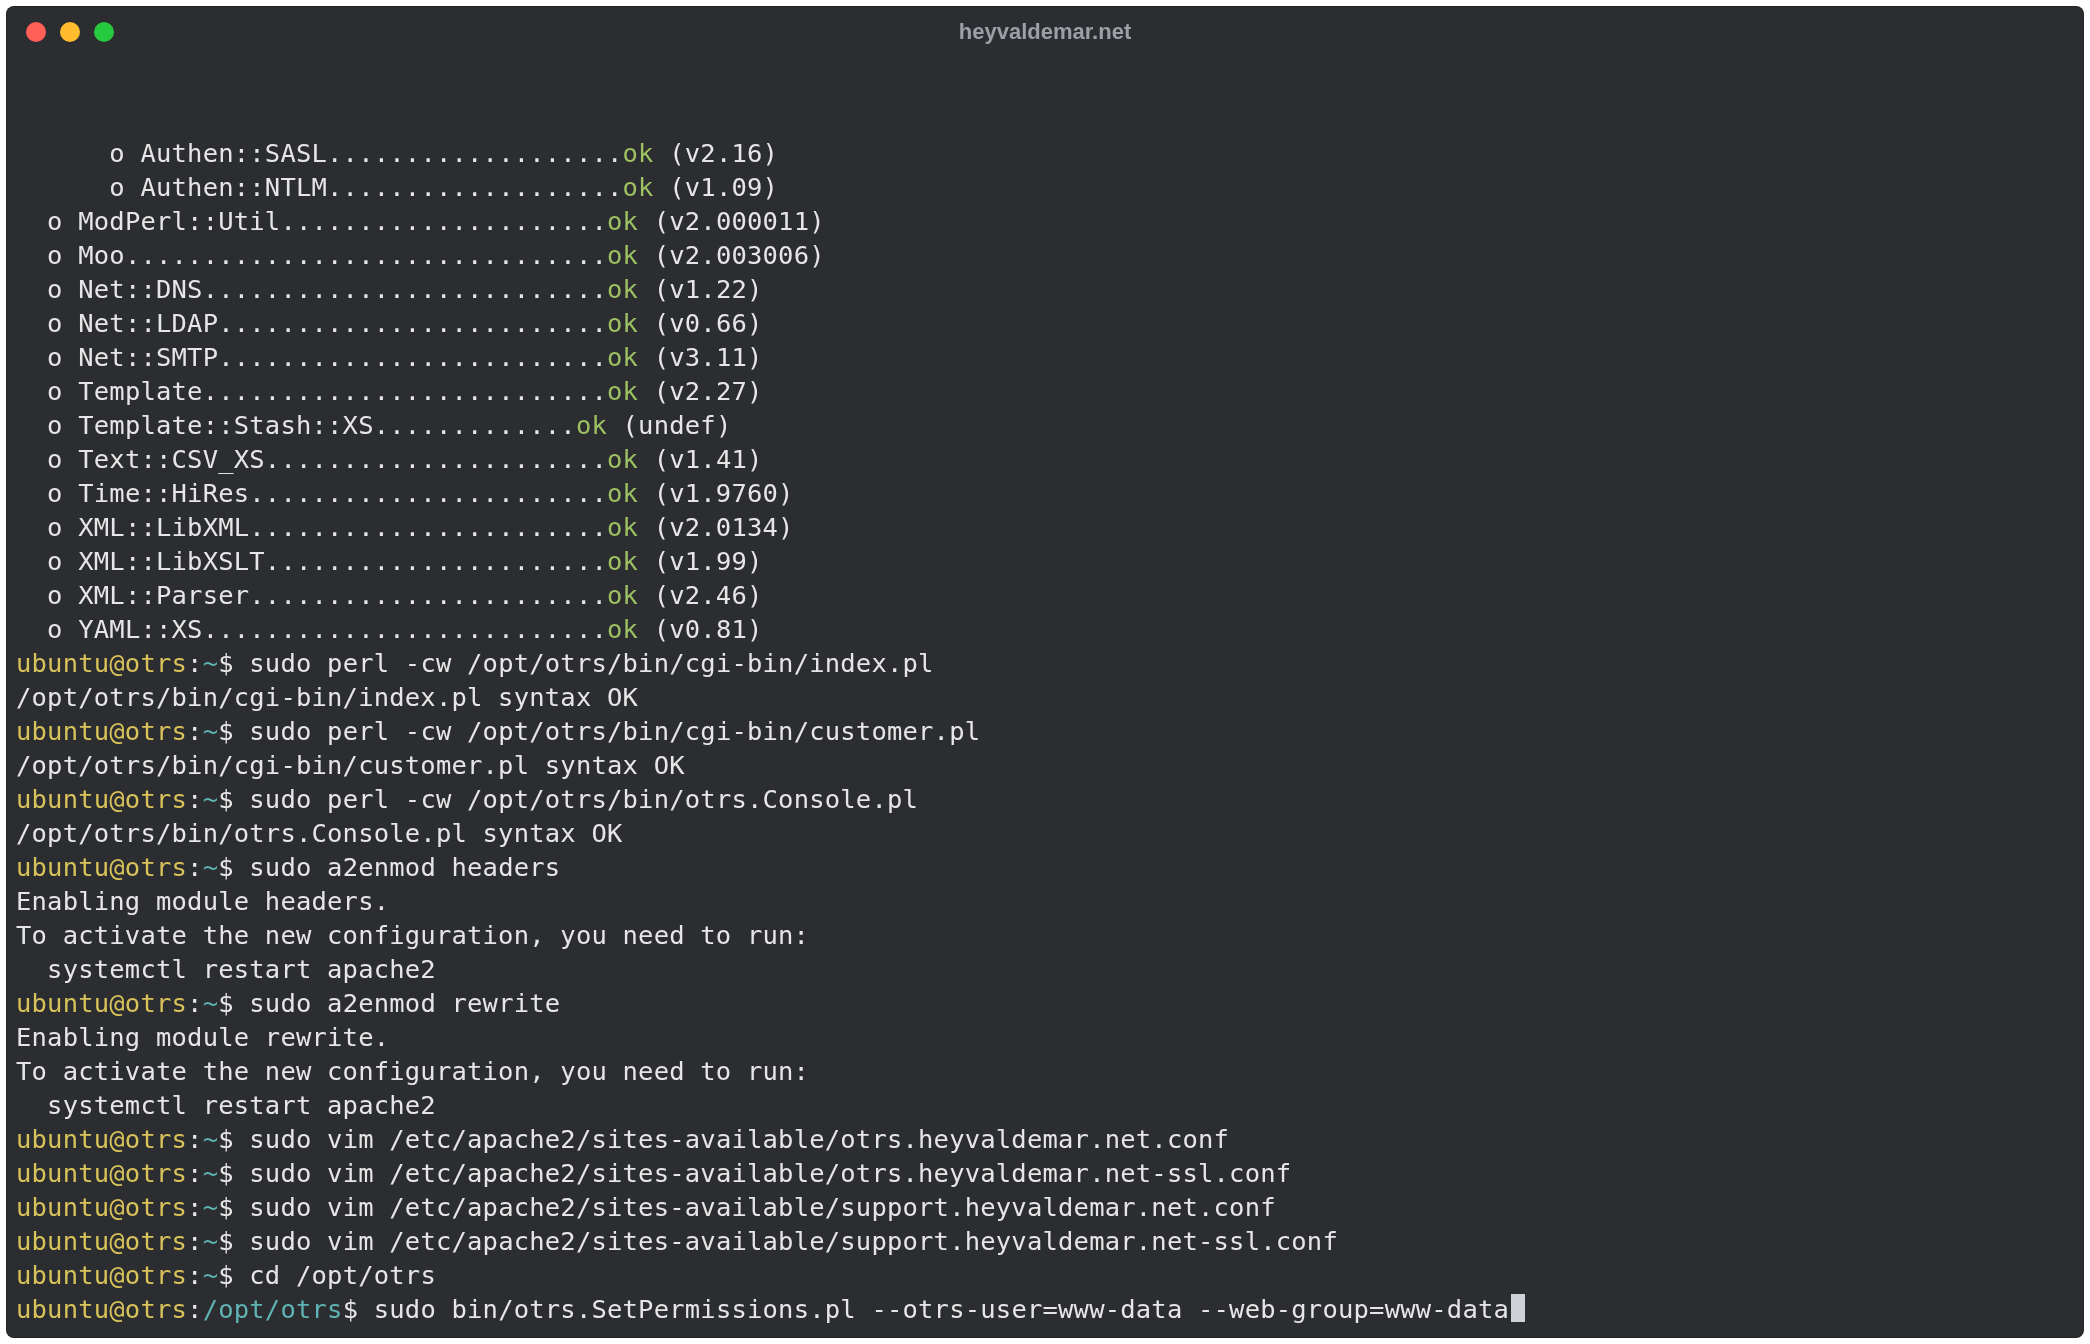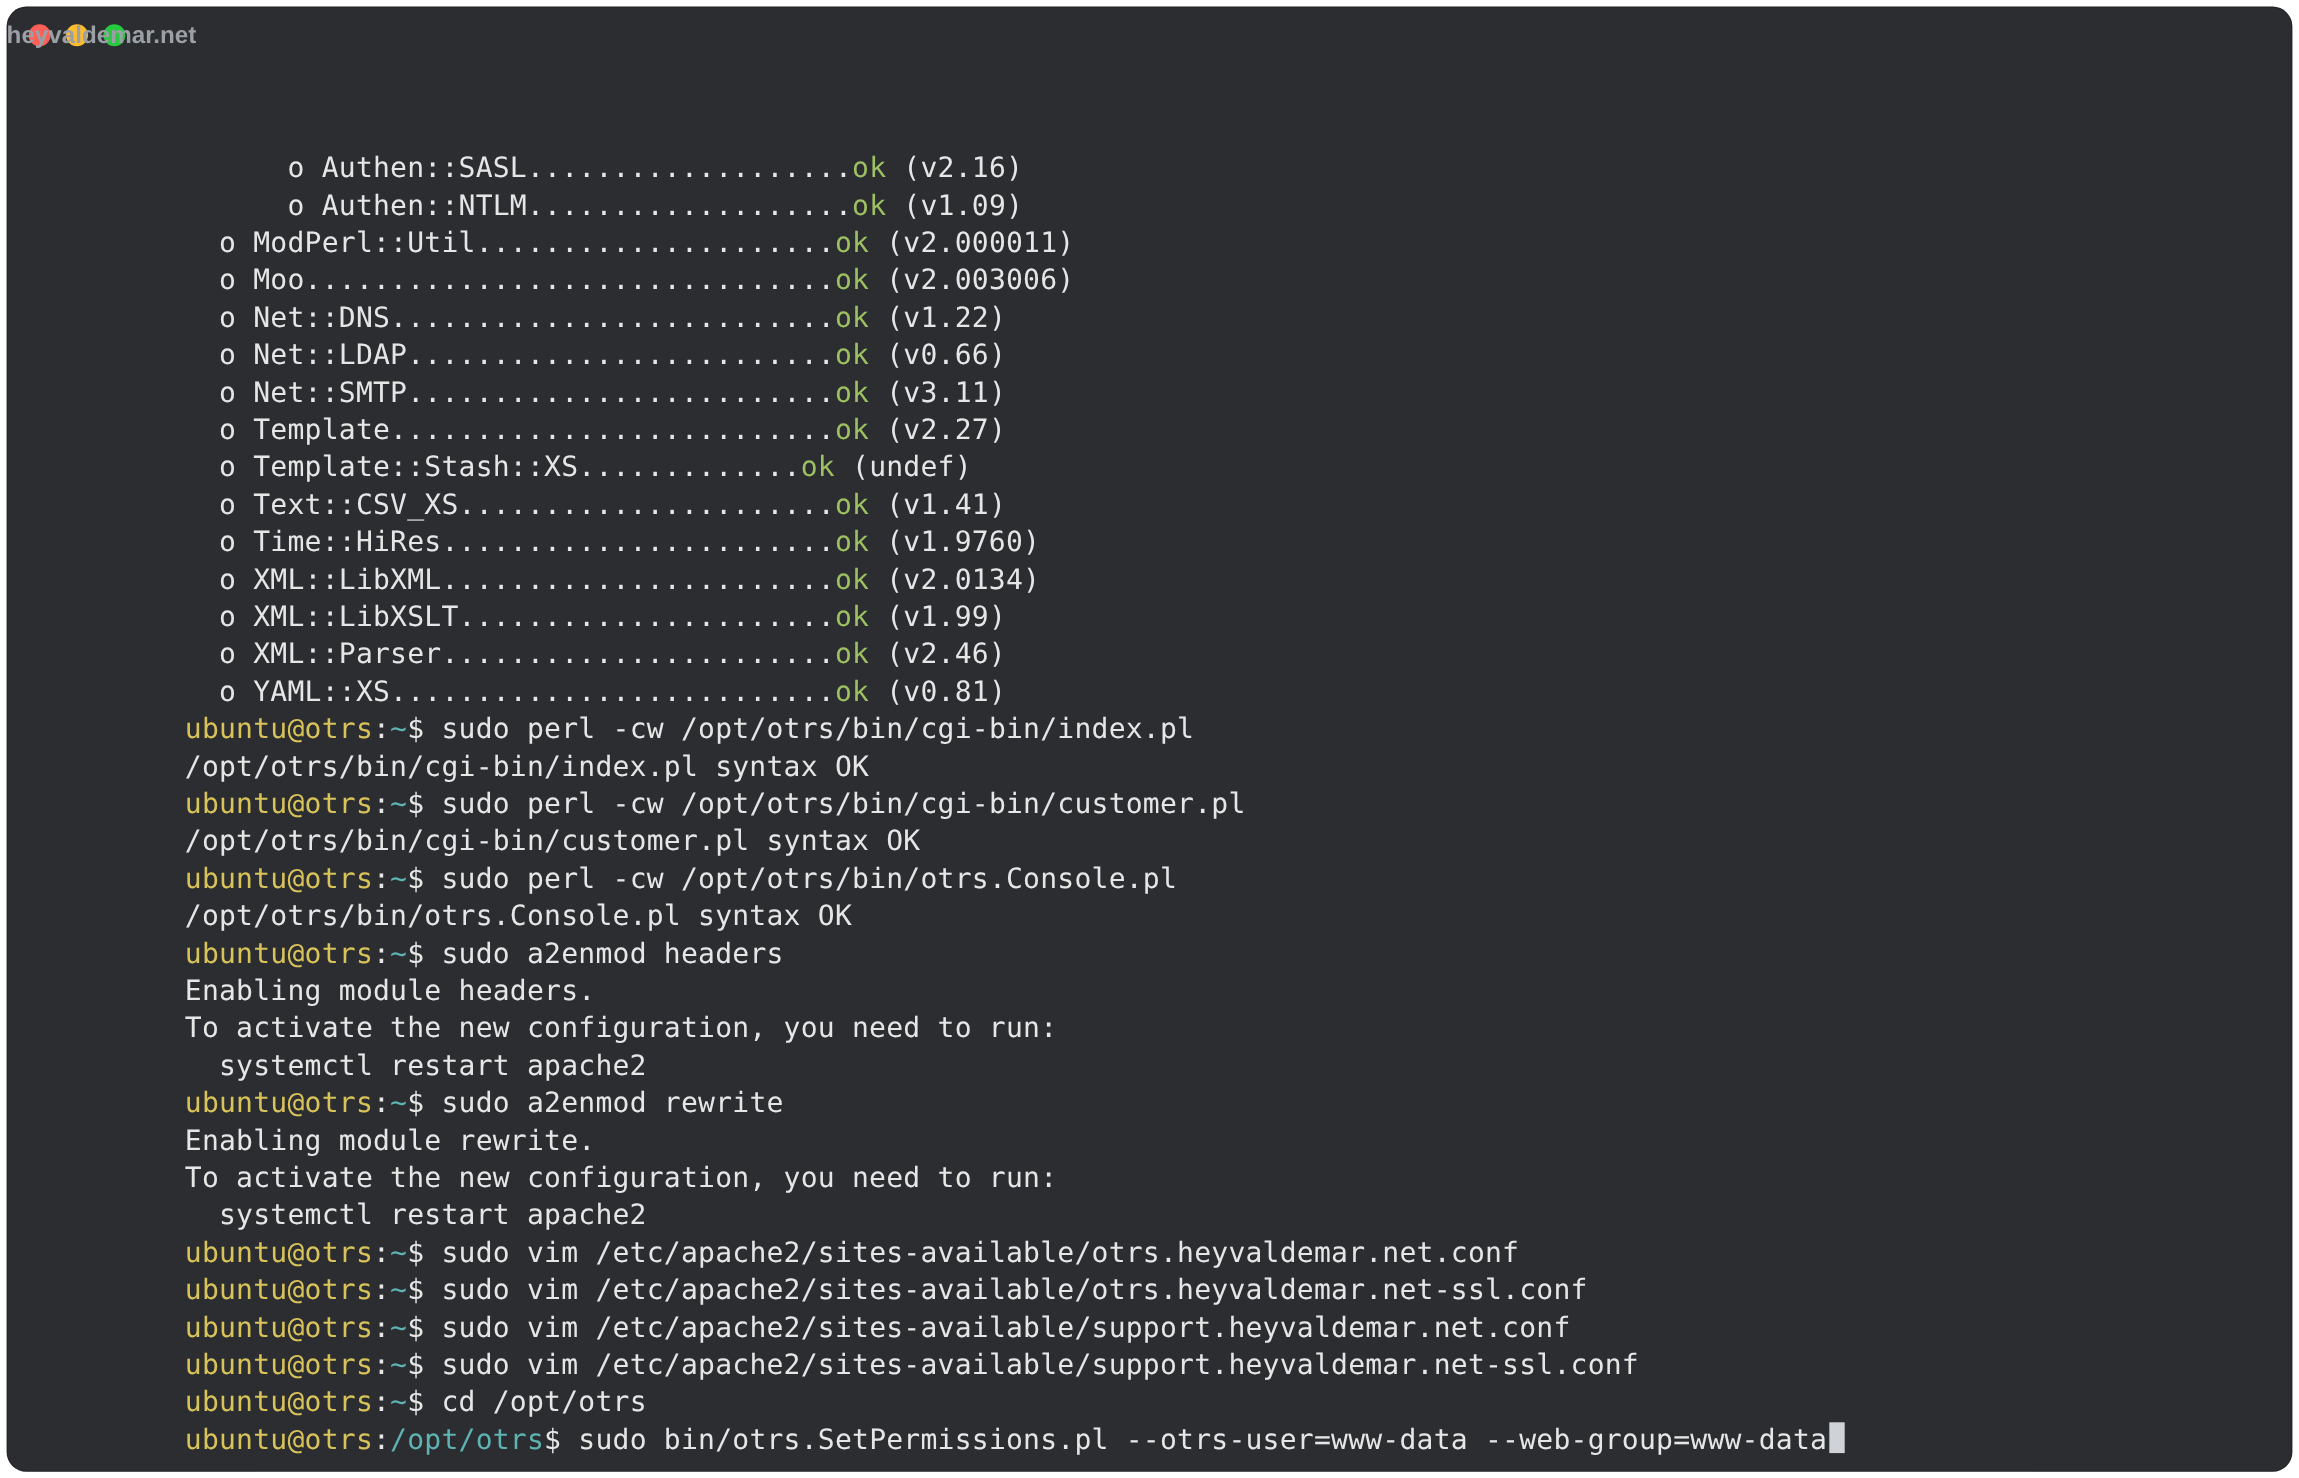--- a/index.html
+++ b/index.html
@@ -18,25 +18,25 @@
     width:2090px;
     height:1344px;
     box-sizing:border-box;
     padding:6px;
     font-family:"Menlo","Consolas","DejaVu Sans Mono","Liberation Mono",monospace;
   }
   .window{
     width:100%;
     height:100%;
     background:var(--bg);
-    border-radius:18px;
+    border-radius:8px;
     overflow:hidden;
     box-shadow:0 0 0 1px rgba(0,0,0,.2) inset;
     display:flex;
-    flex-direction:row;
+    flex-direction:column;
   }
   .titlebar{
     height:52px;
     flex:0 0 auto;
     display:flex;
     align-items:center;
     padding:0 20px;
     position:relative;
   }
   .traffic{display:flex;gap:14px;align-items:center;}
@@ -58,21 +58,21 @@
     flex:1 1 auto;
     padding:16px 10px 12px 10px;
     display:flex;
     flex-direction:column;
     justify-content:flex-end;
     font-size:25.5px;
     line-height:34px;
     letter-spacing:0.2px;
     white-space:pre;
   }
-  .term .line{white-space:pre;margin-left:24px;}
+  .term .line{white-space:pre;}
   .w{color:var(--white);}
   .y{color:var(--yellow);}
   .g{color:var(--green);}
   .c{color:var(--cyan);}
   .cursor{
     display:inline-block;
     width:14px;
     height:28px;
     background:#cfd2d6;
     vertical-align:-4px;

